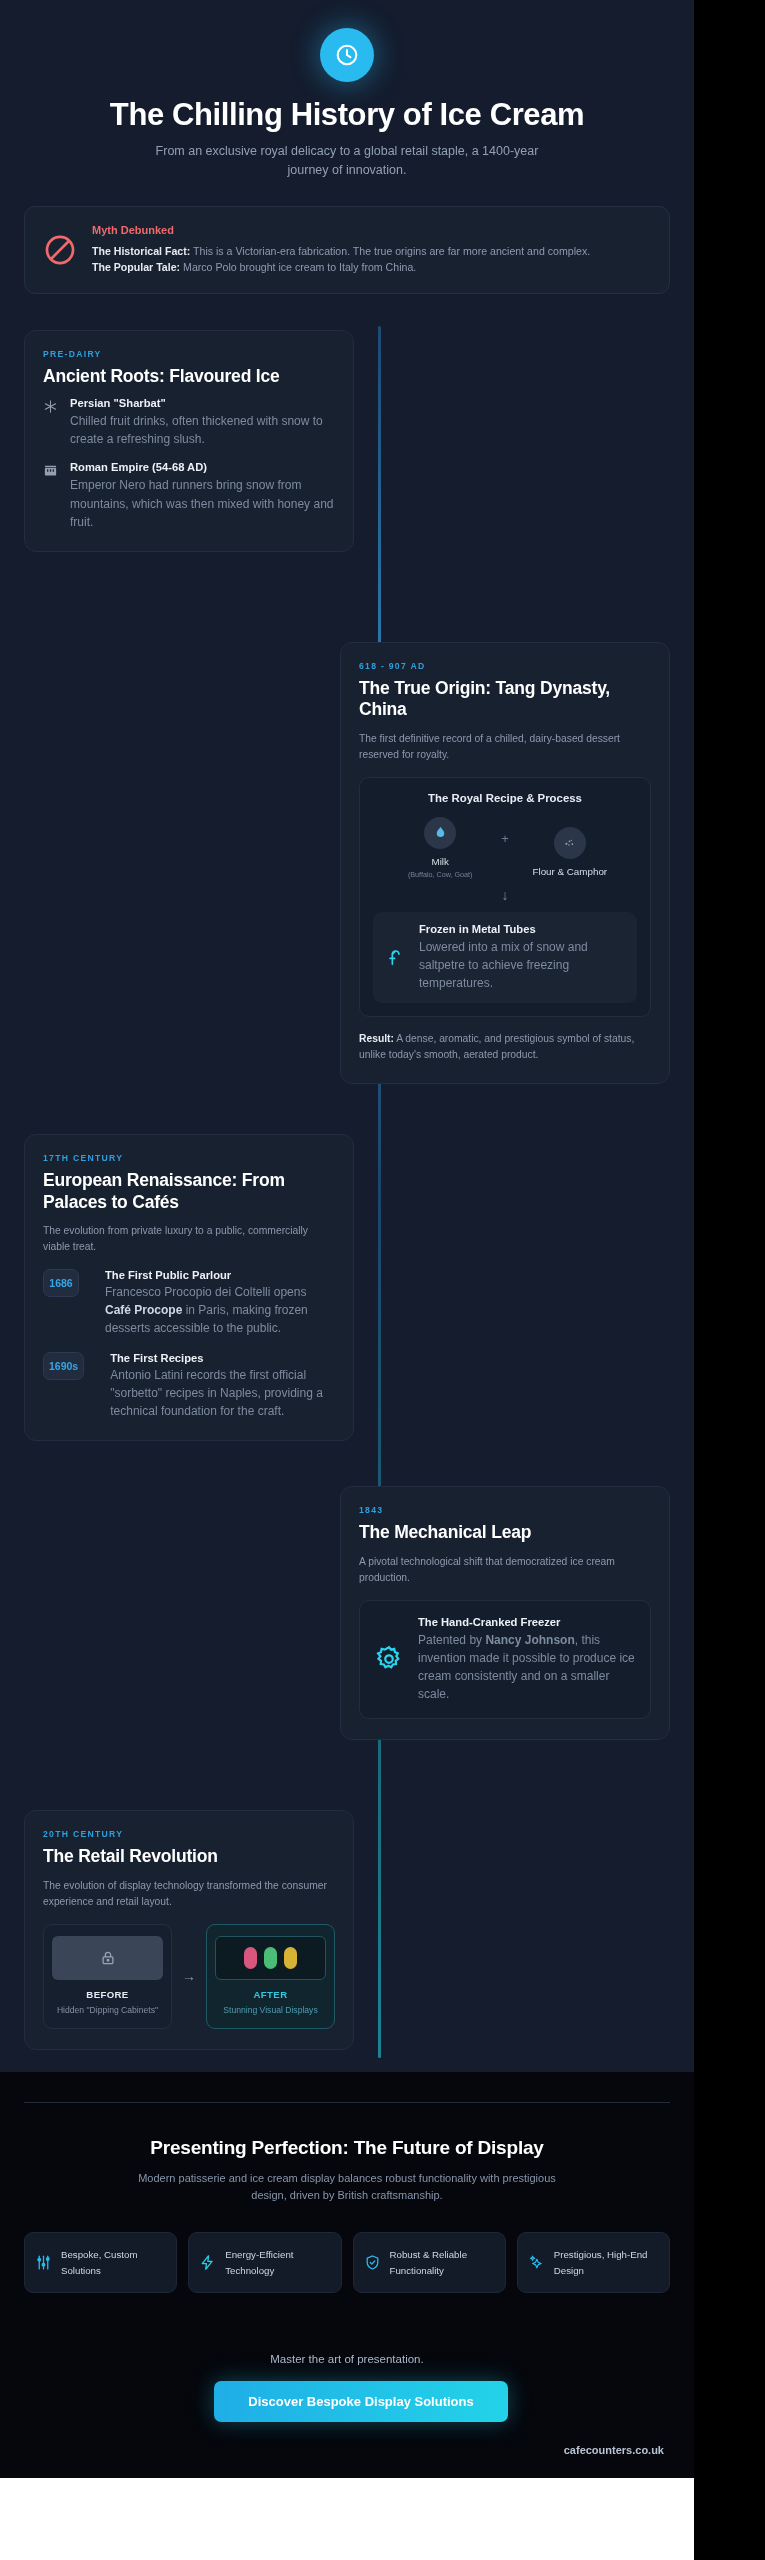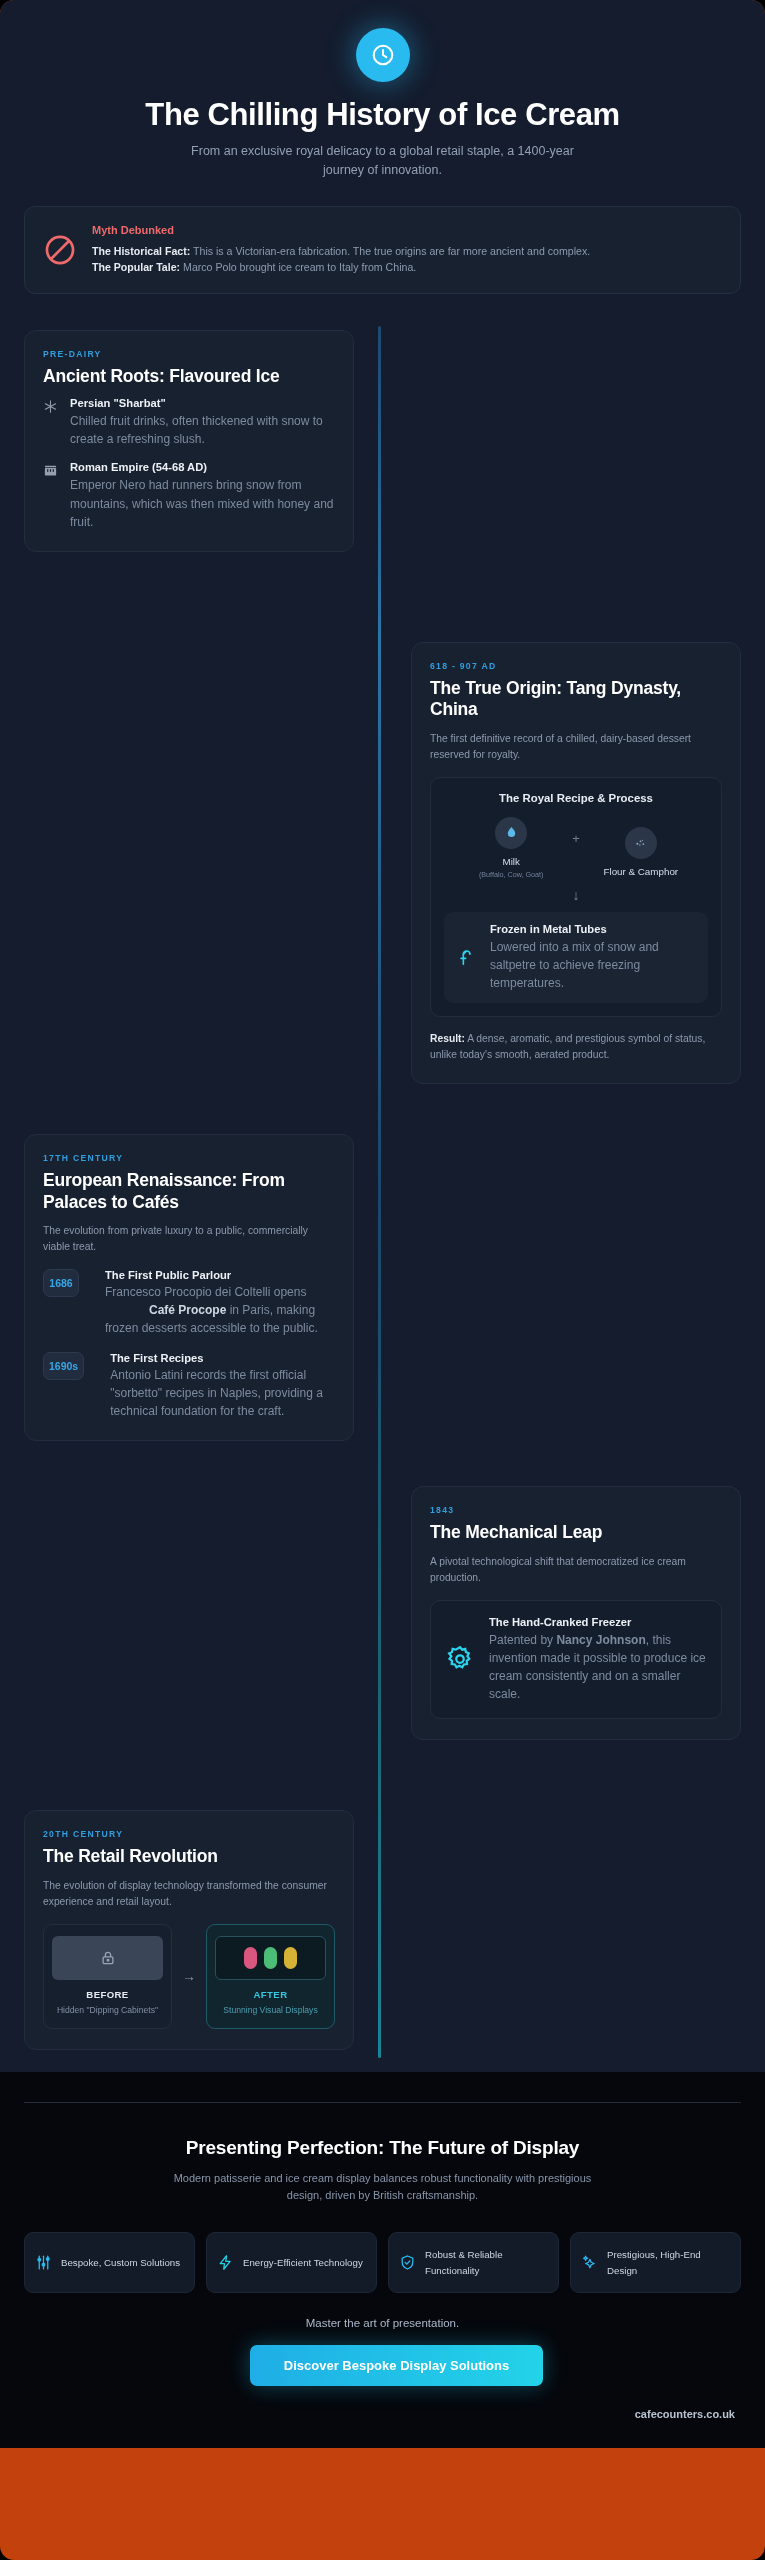--- a/index.html
+++ b/index.html
@@ -4,25 +4,24 @@
 <style>
   * { box-sizing: border-box; margin: 0; padding: 0; }
   html, body {
     width: 765px;
     background: #000000;
     font-family: "Liberation Sans", sans-serif;
     -webkit-font-smoothing: antialiased;
   }
   .page {
     position: relative;
-    width: 765px;
+    width: 694px;
     min-height: 2560px;
-    background: #c2410c;
+    background: #ffffff;
     overflow: hidden;
-    border-radius: 14px;
   }
   
   .hero {
     padding: 28px 24px 0;
     text-align: center;
     background: #141c2e;
   }
   .clock-badge {
     width: 54px; height: 54px;
     margin: 0 auto 16px;
@@ -140,21 +139,21 @@
     border: 1px solid #2c3purple;
     border: 1px solid #2c394e;
     border-radius: 7px;
     color: #37a6e6;
     font-size: 10.5px; font-weight: 700;
     display: flex; align-items: center; justify-content: center;
     padding: 0 5px;
   }
   .ybody { flex: 1; }
   .ybody .feat-h { margin-bottom: 2px; }
-  .ybody .feat-p b { color: #cfd8e4; font-weight: 700; margin-left: 44px; }
+  .ybody .feat-p b { color: #cfd8e4; font-weight: 700; }
 
   
   .recipe {
     background: #141d2b;
     border: 1px solid #222d3e;
     border-radius: 10px;
     padding: 14px 13px 13px;
     margin-bottom: 14px;
   }
   .recipe-title {
@@ -223,21 +222,21 @@
   }
   .divider { height: 1px; background: #242c3b; margin-bottom: 34px; }
   .f-title {
     font-size: 19px; font-weight: 700; color: #ffffff;
     text-align: center; letter-spacing: -0.2px; margin-bottom: 11px;
   }
   .f-sub {
     font-size: 11px; color: #8895aa; text-align: center;
     line-height: 1.55; max-width: 450px; margin: 0 auto 28px;
   }
-  .f-grid { display: flex; gap: 11px; margin-bottom: 24px; }
+  .f-grid { display: flex; gap: 11px; margin-bottom: 60px; }
   .f-card {
     flex: 1;
     background: #131b28;
     border: 1px solid #1e2736;
     border-radius: 9px;
     padding: 14px 10px;
     display: flex; gap: 9px; align-items: center;
   }
   .f-card-label { font-size: 9.7px; color: #cfd7e3; line-height: 1.6; }
   .f-cta-note { text-align: center; font-size: 11.5px; color: #aeb9c9; margin-bottom: 16px; }
@@ -250,21 +249,21 @@
     padding: 13px 34px;
     border: none;
     border-radius: 7px;
     cursor: pointer;
     box-shadow: 0 0 22px rgba(34,190,230,0.35);
     margin-left: 28px;
   }
   .f-brand {
     text-align: right;
     font-size: 11px; font-weight: 700; color: #b9c3d2;
-    padding: 0 6px 28px 0;
+    padding: 0 6px 22px 0;
   }
   svg { display: block; }
 </style>
 </head>
 <body>
 
 <div class="page">
 
   <div class="hero">
     <div class="clock-badge">

